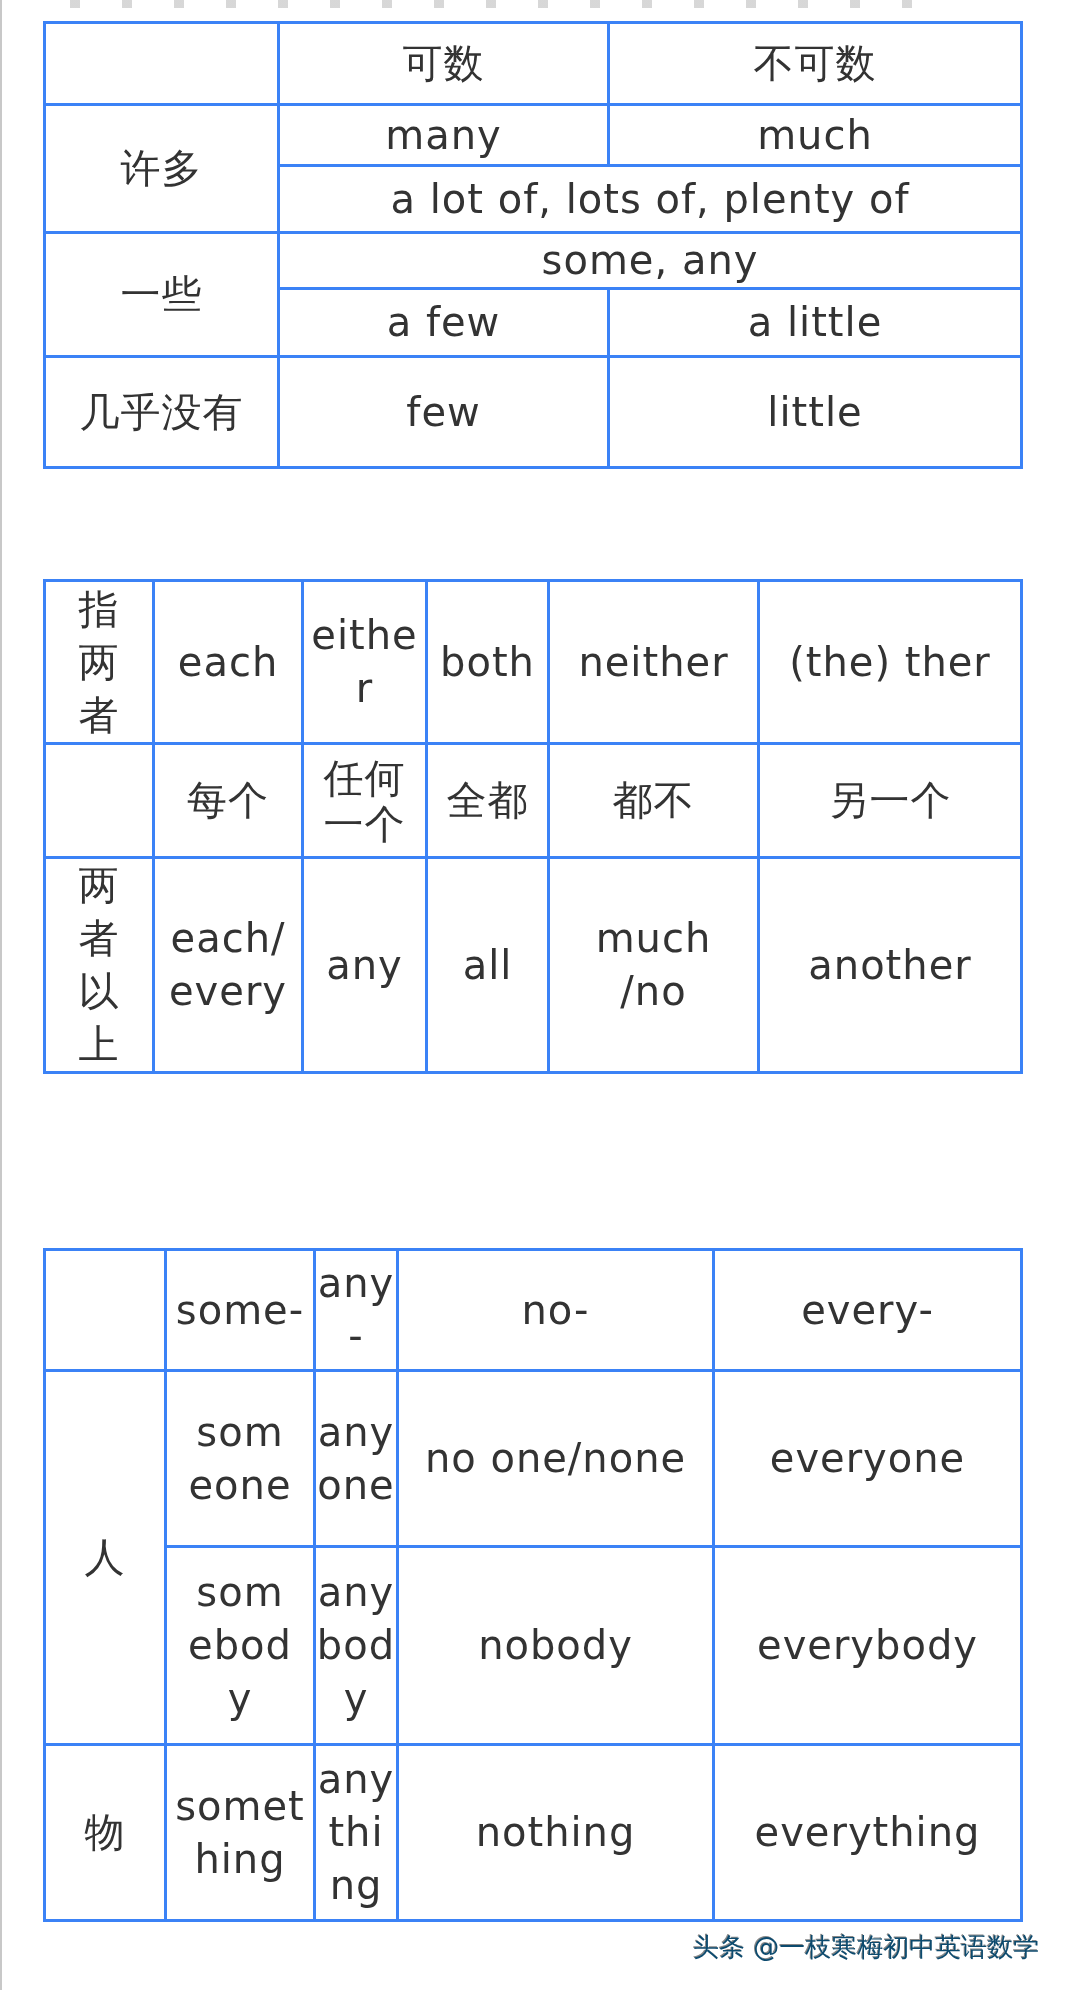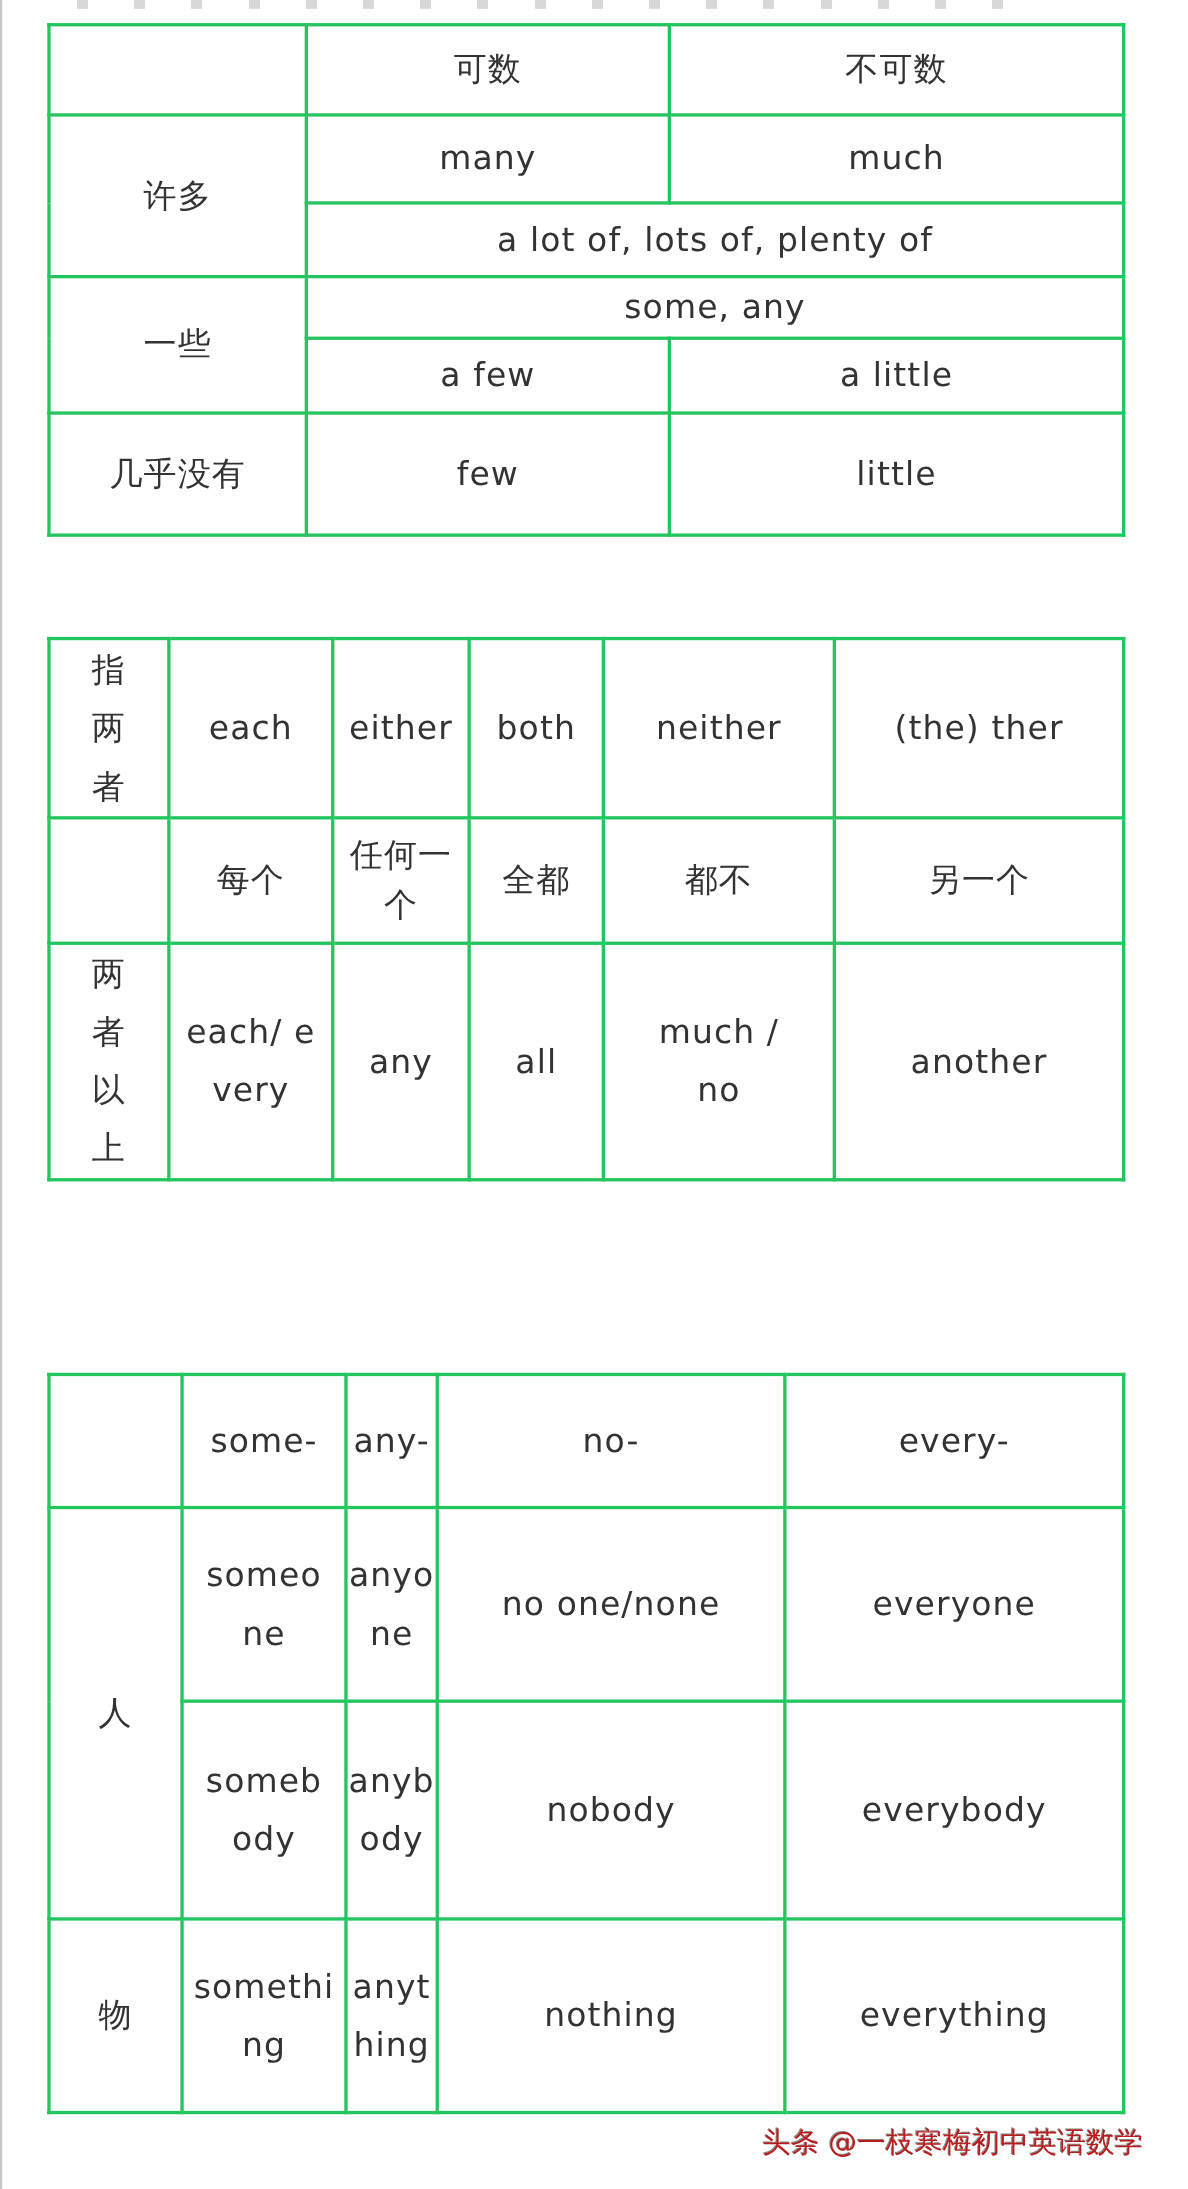--- a/index.html
+++ b/index.html
@@ -11,29 +11,29 @@
   }
   .left-edge { position: absolute; left: 0; top: 0; width: 2px; height: 1990px; background: #c8c8c8; }
   .top-strip { position: absolute; left: 50px; top: 0; width: 900px; height: 8px; overflow: hidden;
     background: repeating-linear-gradient(90deg, transparent 0 20px, #bdbdbd 20px 30px, transparent 30px 52px);
     opacity: .6; }
   table.grid {
     position: absolute; left: 43px; width: 977px;
     border-collapse: collapse; table-layout: fixed;
   }
   table.grid td {
-    border: 3px solid #22c55e; text-align: center; vertical-align: middle;
-    font-size: 30px; line-height: 53px; padding: 0; letter-spacing: 1px;
+    border: 3px solid #3b82f6; text-align: center; vertical-align: middle;
+    font-size: 40px; line-height: 53px; padding: 0; letter-spacing: 1px;
     word-break: break-all; overflow-wrap: anywhere;
   }
   #t1 { top: 21px; }
   #t2 { top: 579px; }
   #t3 { top: 1248px; }
   .watermark {
-    position: absolute; left: 693px; top: 1930px; font-size: 26px; color: #b91c1c;
+    position: absolute; left: 693px; top: 1930px; font-size: 26px; color: #0c4a6e;
     text-shadow: 1px 1px 0 #fff, -1px -1px 0 #888; letter-spacing: 0px; white-space: nowrap;
   }
 </style>
 </head>
 <body>
 
 <div class="left-edge"></div>
 <div class="top-strip"></div>
 
 <table class="grid" id="t1">
@@ -41,21 +41,21 @@
       <col style="width:234px">
       <col style="width:330px">
       <col style="width:413px">
     </colgroup>
   <tbody>
       <tr style="height:82px">
     <td></td>
     <td>可数</td>
     <td>不可数</td>
   </tr>
-  <tr style="height:80px">
+  <tr style="height:61px">
     <td rowspan="2">许多</td>
     <td>many</td>
     <td>much</td>
   </tr>
   <tr style="height:67px">
     <td colspan="2">a lot of, lots of, plenty of</td>
   </tr>
   <tr style="height:49px">
     <td rowspan="2">一些</td>
     <td colspan="2">some, any</td>

